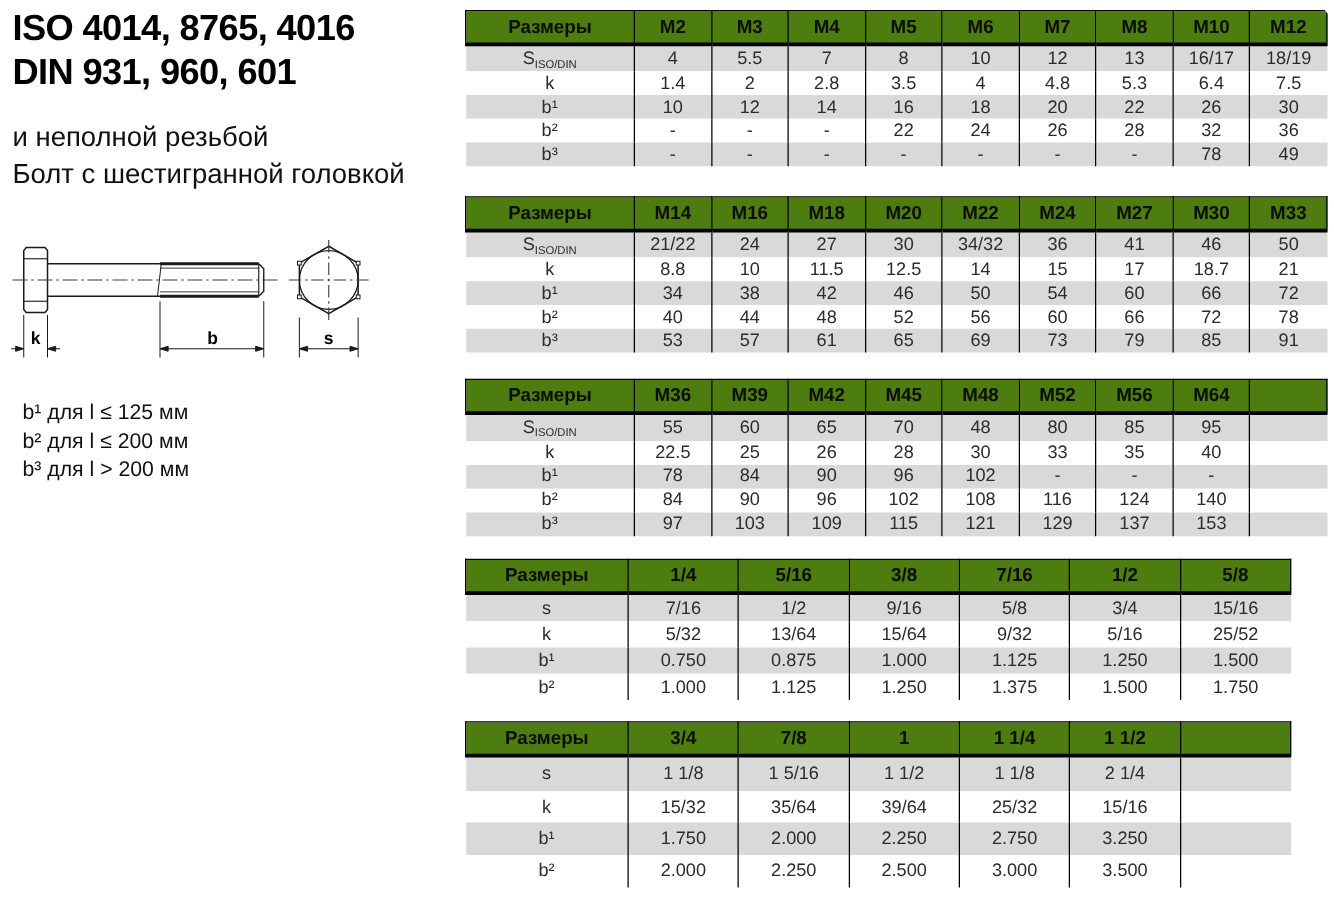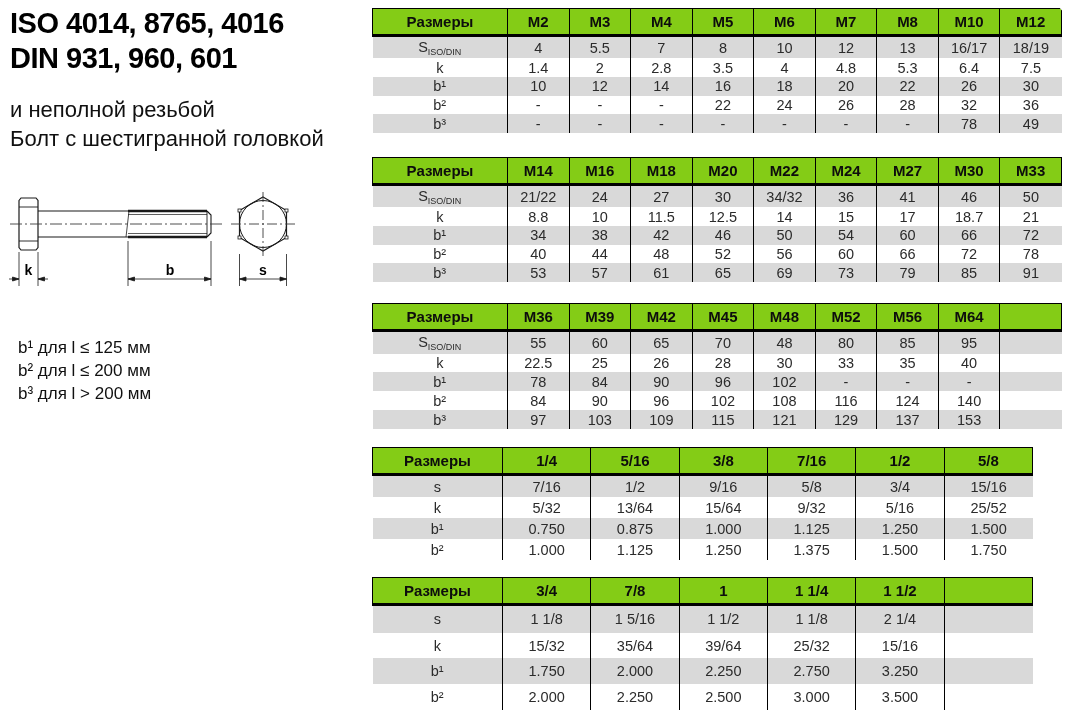--- a/index.html
+++ b/index.html
@@ -2,36 +2,36 @@
 <html><head>
 <meta charset="utf-8">
 <style>
   html,body{margin:0;padding:0;background:#fff;}
   .page{position:relative;width:1067px;height:720px;background:#fff;overflow:hidden;
         font-family:"Liberation Sans",sans-serif;color:#111;border-radius:26px;}
 
   .title{position:absolute;left:10px;top:6px;font-size:29px;font-weight:bold;
          line-height:35px;color:#000;letter-spacing:-0.5px;}
   .subtitle{position:absolute;left:10px;top:95px;font-size:22px;line-height:29px;color:#101010;}
-  .notes{position:absolute;left:18px;top:336px;font-size:17px;line-height:23px;color:#101010;}
+  .notes{position:absolute;left:18px;top:318px;font-size:17px;line-height:23px;color:#101010;}
 
   .drawing{position:absolute;left:8px;top:188px;}
 
   .tbl{position:absolute;left:372px;}
   #t0{top:8px;width:690px;height:125px;}
   #t1{top:157px;width:690px;height:125px;}
   #t2{top:303px;width:690px;height:126px;}
   #t3{top:447px;width:661px;height:113px;}
   #t4{top:577px;width:661px;height:133px;}
 
   table{width:100%;height:100%;border-collapse:collapse;table-layout:fixed;}
   col.label-col{width:135px;}
   #t3 col.label-col,#t4 col.label-col{width:130px;}
 
-  thead th{background:#84cc16;border:1.5px solid #000;border-bottom:3px solid #000;
+  thead th{background:#4d7c0f;border:1.5px solid #000;border-bottom:3px solid #000;
            font-size:15px;font-weight:bold;color:#0d0d0d;height:23px;padding:1px 0;}
   tbody tr:nth-child(odd){background:#d9d9d9;}
   tbody tr:nth-child(even){background:#ffffff;}
   tbody th,tbody td{text-align:center;vertical-align:middle;font-size:14.5px;
                     color:#2b2b2b;padding:0;font-weight:normal;}
   tbody tr > *:not(:first-child){border-left:1px solid #000;}
   tbody sub{font-size:9px;vertical-align:-3px;letter-spacing:0;}
 
   .dim-label{font:bold 14px "Liberation Sans",sans-serif;fill:#000;}
 </style>

